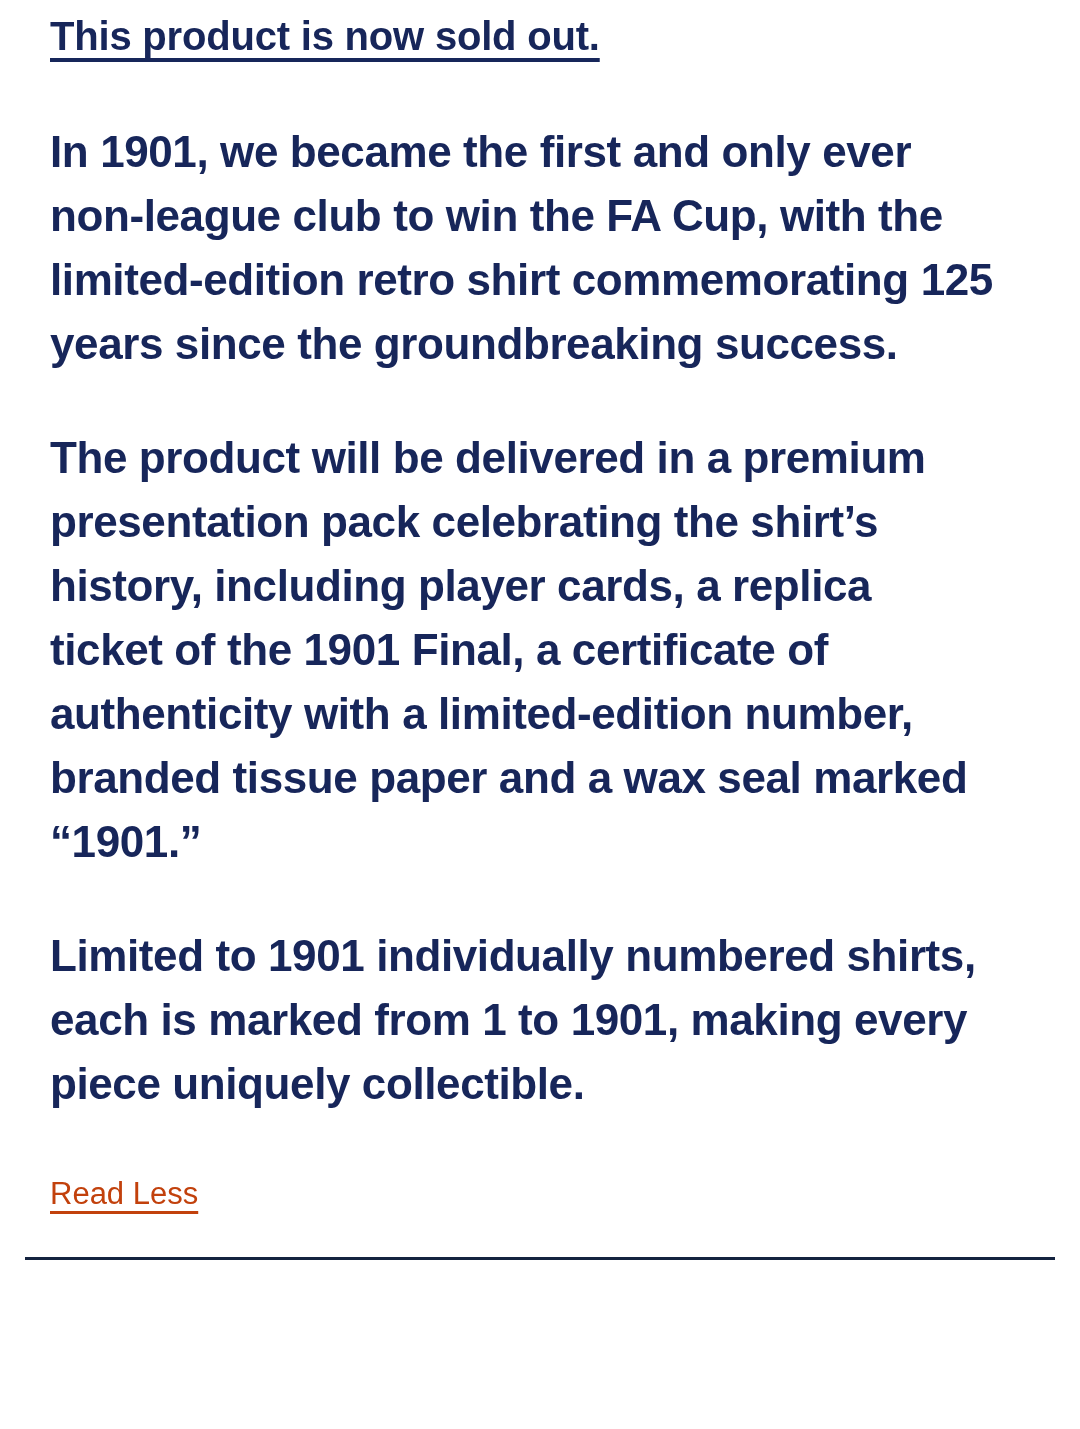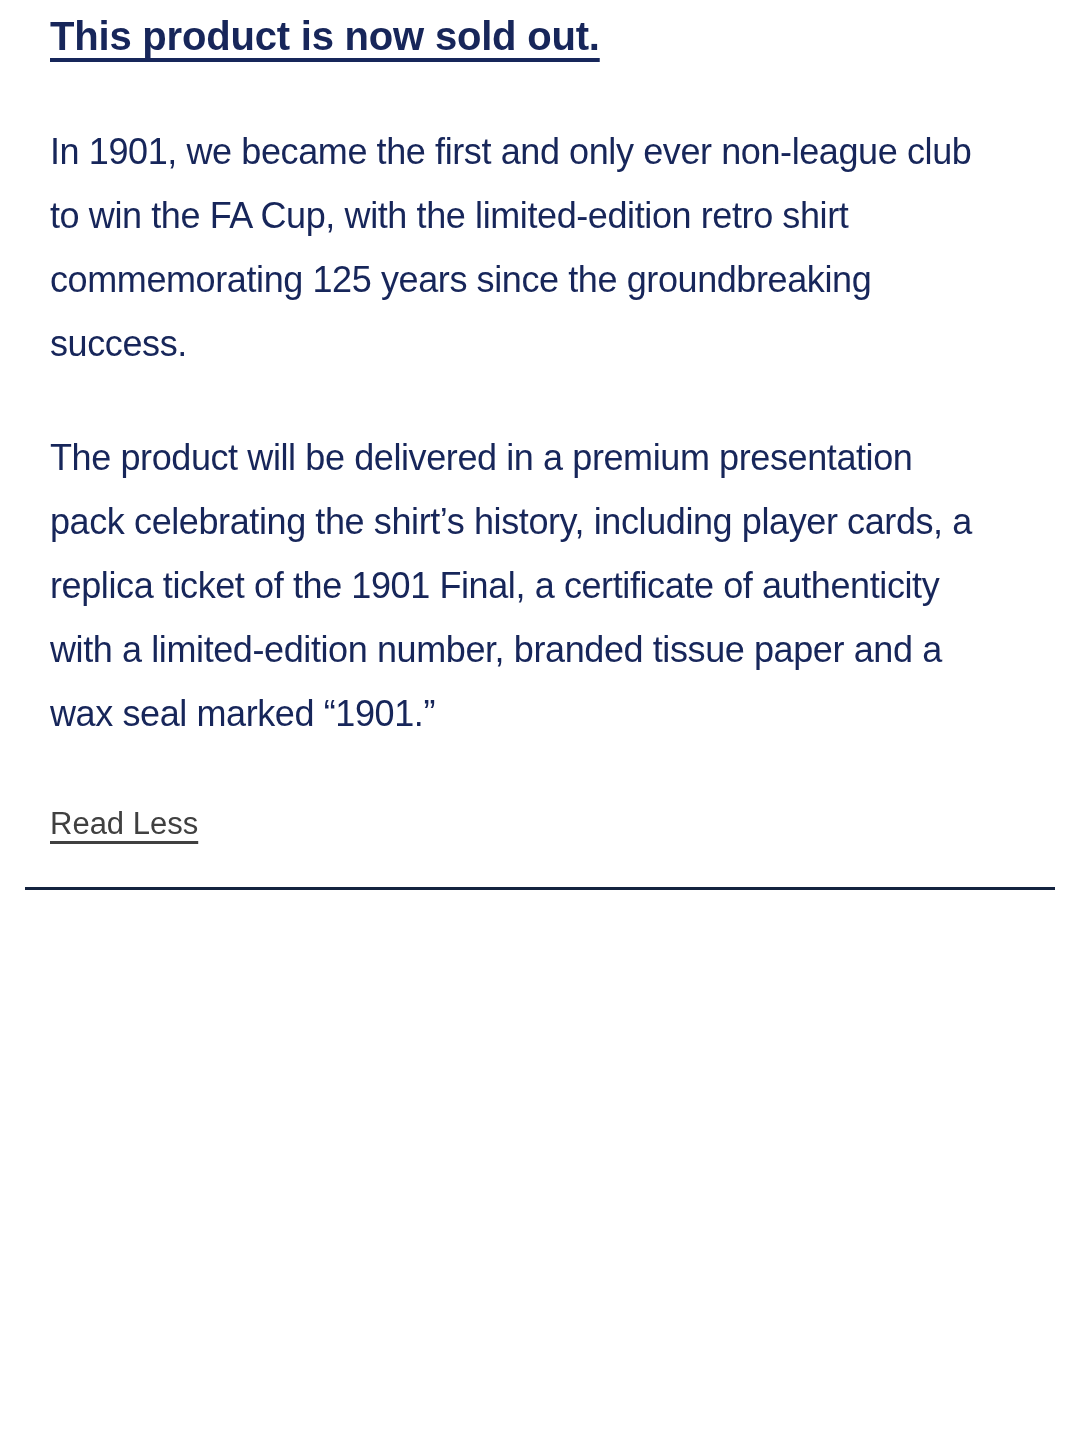--- a/index.html
+++ b/index.html
@@ -23,32 +23,32 @@
     font-size: 40px;
     line-height: 56px;
     font-weight: 700;
     letter-spacing: -0.2px;
     margin: 0 0 56px 0;
     text-decoration: underline;
     text-decoration-thickness: 4px;
     text-underline-offset: 8px;
   }
   .para {
-    font-size: 36px;
+    font-size: 44px;
     line-height: 64px;
-    font-weight: 400;
+    font-weight: 700;
     letter-spacing: -0.4px;
     margin: 0 0 50px 0;
   }
   .read-less {
     display: inline-block;
     font-size: 31px;
     line-height: 40px;
     font-weight: 400;
-    color: #404040;
+    color: #c2410c;
     margin-top: 8px;
     text-decoration: underline;
     text-decoration-thickness: 3px;
     text-underline-offset: 7px;
     cursor: pointer;
   }
   .section-divider {
     border: none;
     border-top: 3px solid #14233f;
     margin: 43px 25px 0 25px;
@@ -59,18 +59,19 @@
 
 <div class="content">
 
   <h2 class="sold-out-heading">This product is now sold out.</h2>
 
   <p class="para">In 1901, we became the first and only ever non-league club to win the FA Cup, with the limited-edition retro shirt commemorating 125 years since the groundbreaking success.</p>
 
 
   <p class="para">The product will be delivered in a premium presentation pack celebrating the shirt’s history, including player cards, a replica ticket of the 1901 Final, a certificate of authenticity with a limited-edition number, branded tissue paper and a wax seal marked “1901.”</p>
 
+  <p class="para">Limited to 1901 individually numbered shirts, each is marked from 1 to 1901, making every piece uniquely collectible.</p>
 
   <a class="read-less">Read Less</a>
 
 </div>
 
 <hr class="section-divider">
 
 </body></html>

